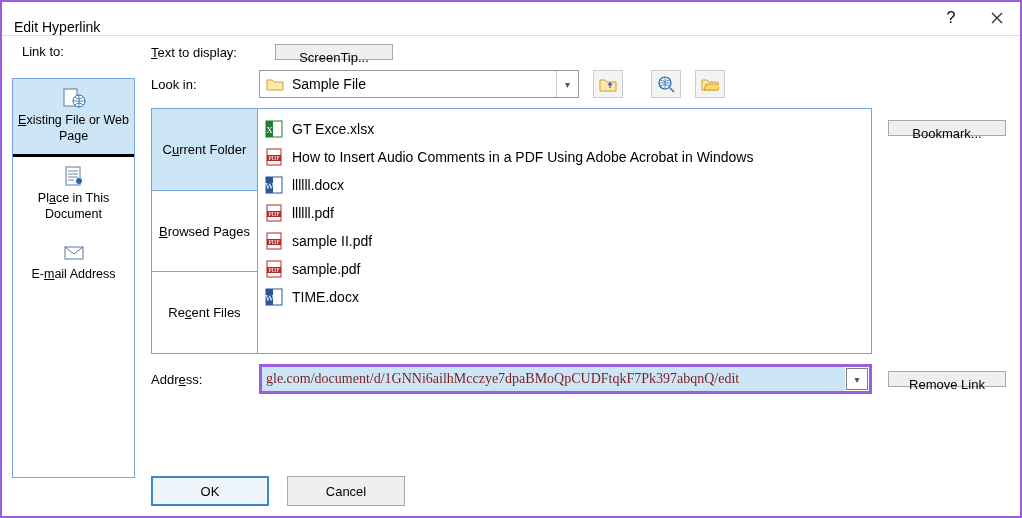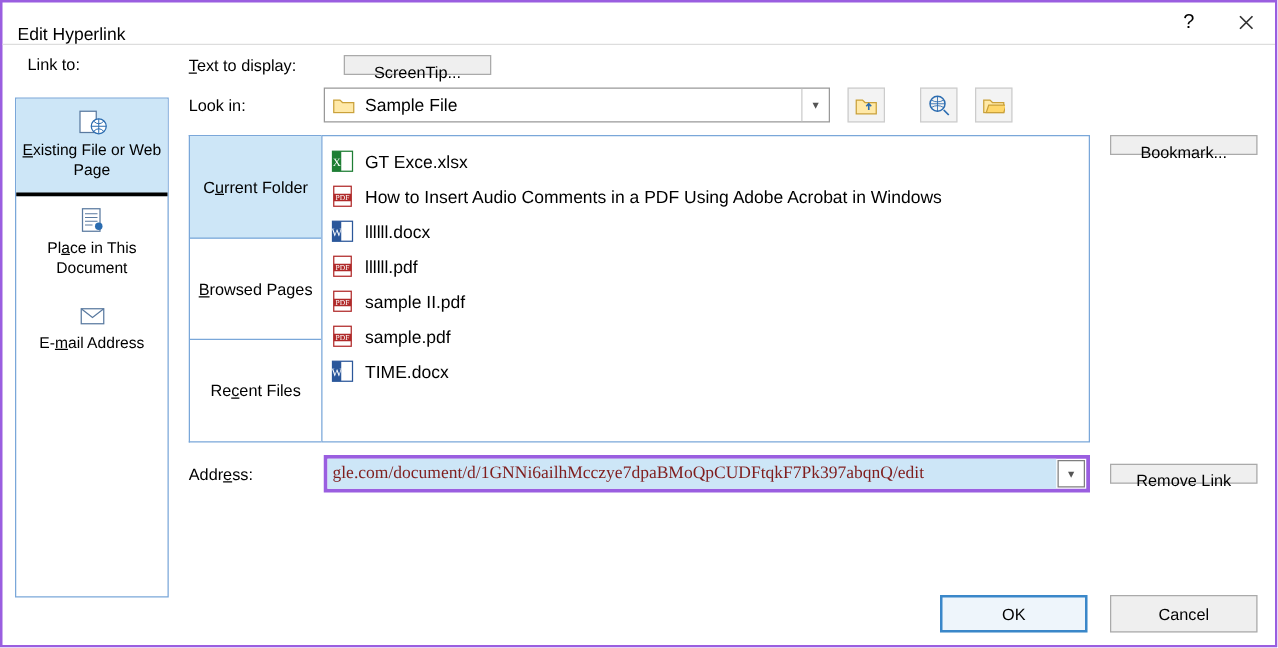--- a/index.html
+++ b/index.html
@@ -90,21 +90,21 @@
     background: #efefef;
     font-size: 13px;
     text-align: center;
     line-height: 26px;
     cursor: default;
   }
   .side-gap { width: 118px; margin-left: 16px; }
 
   
   .lookin-combo {
-    width: 405px;
+    width: 320px;
     height: 28px;
     border: 1px solid #999;
     display: flex;
     align-items: center;
     padding: 0 0 0 6px;
   }
   .lookin-combo .folder-icon { width: 18px; height: 14px; margin-right: 8px; }
   .lookin-combo .combo-label { flex: 1; font-size: 14px; }
   .lookin-combo .dd {
     width: 22px; height: 26px; border-left: 1px solid #ccc;
@@ -141,21 +141,21 @@
     border: 1px solid #7aa7d9;
     background: #fff;
     padding: 6px 4px;
     font-size: 14px;
     overflow: hidden;
     height: 246px;
   }
   .file-row { display: flex; align-items: center; height: 28px; padding: 0 2px; white-space: nowrap; overflow: hidden; }
   .file-row .ico { width: 20px; height: 20px; margin-right: 8px; flex-shrink: 0; }
   .right-btn-stack { width: 118px; margin-left: 16px; display: flex; flex-direction: column; gap: 10px; }
-  .right-btn-stack .side-btn { margin-left: 0; }
+  .right-btn-stack .side-btn { margin-left: 0; margin-top: 12px; }
 
   
   .addr-combo {
     flex: 1;
     height: 30px;
     border: 3px solid #9a5ee0;
     display: flex;
     align-items: stretch;
   }
   .addr-input {
@@ -173,21 +173,21 @@
     border: 1px solid #7f7f7f;
     border-left: 1px solid #7f7f7f;
     display: flex; align-items: center; justify-content: center;
     background: #fff;
     margin: 1px;
   }
 
   
   .bottom-btns {
     display: flex;
-    justify-content: flex-end;
+    justify-content: flex-start;
     gap: 18px;
     margin-top: auto;
     padding-right: 0;
   }
   .btn {
     width: 118px; height: 30px;
     border: 1px solid #aaa;
     background: #efefef;
     font-size: 13px;
     display: flex; align-items: center; justify-content: center;

